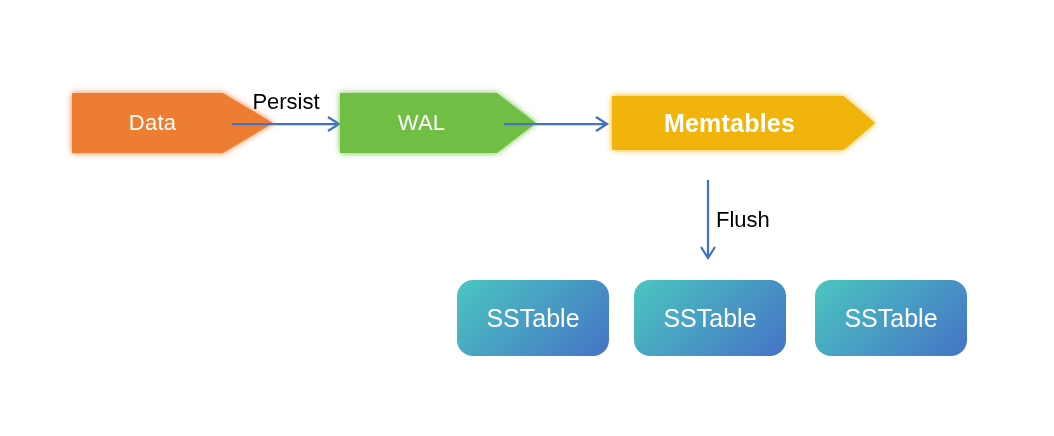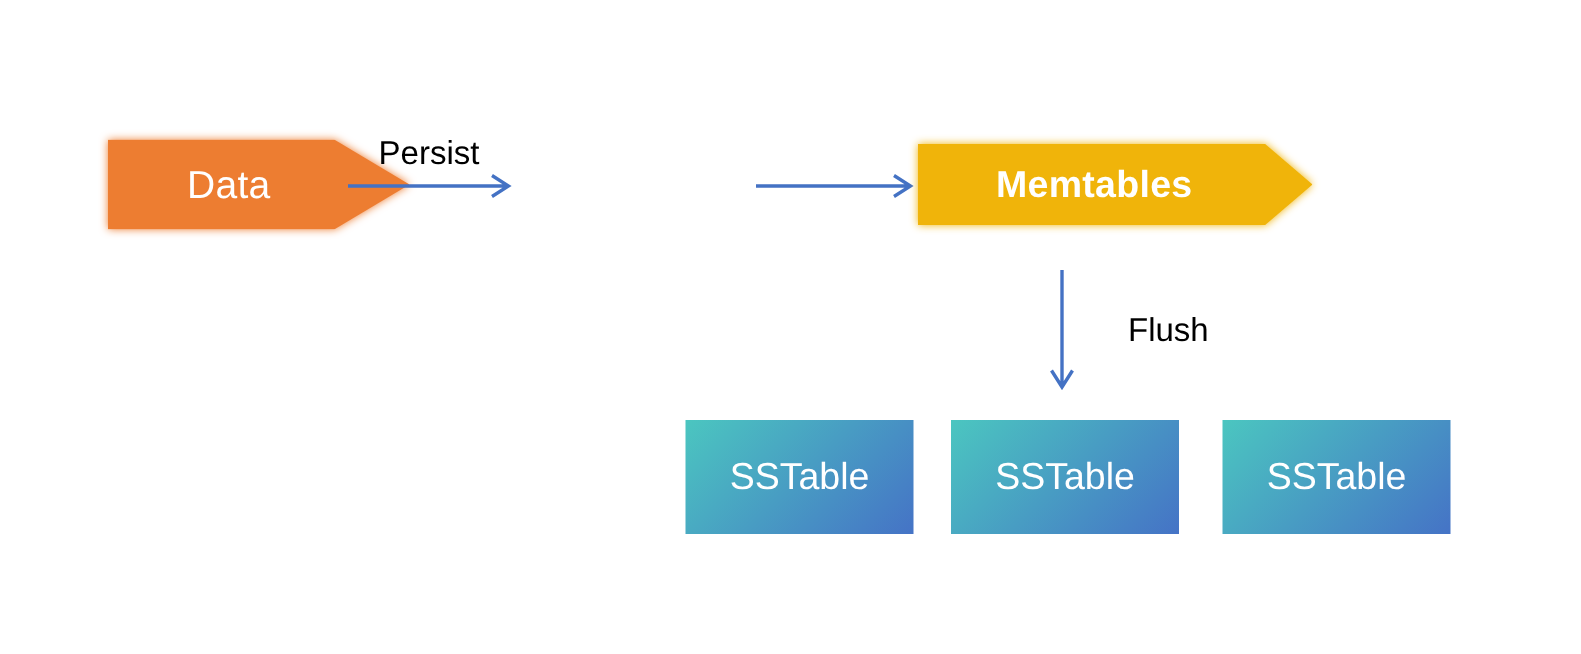--- a/index.html
+++ b/index.html
@@ -21,21 +21,21 @@
   .glow-wal       { left: 340px; top: 93px;  width: 163px; height: 60px; filter: drop-shadow(0 0 3px var(--color-wal-node)); }
   .glow-memtables { left: 612px; top: 96px;  width: 235px; height: 54px; filter: drop-shadow(0 0 3px var(--color-memtables-node)); font-weight: bold; }
 
   .pent {
     width: 100%;
     height: 100%;
     display: flex;
     align-items: center;
     justify-content: center;
     color: var(--color-node-text, #fff);
-    font-size: 26px;
+    font-size: 22px;
     letter-spacing: 0.2px;
   }
   .pent-data {
     background: var(--color-data-node);
     clip-path: polygon(0 0, 75% 0, 100% 50%, 75% 100%, 0 100%);
     padding-right: 40px;
   }
   .pent-wal {
     background: var(--color-wal-node);
     clip-path: polygon(0 0, 80% 0, 100% 50%, 80% 100%, 0 100%);
@@ -62,36 +62,37 @@
 
   
   .edge-label {
     position: absolute;
     color: var(--color-edge-label-text, #000);
     font-size: 22px;
     white-space: nowrap;
   }
   .label-persist { left: 231px; top: 89px;  width: 110px; text-align: center; }
   .label-apply   { left: 492px; top: 89px;  width: 104px; text-align: center; }
-  .label-flush   { left: 752px; top: 207px; }
+  .label-flush   { left: 716px; top: 207px; }
 
   
   .sstable {
     position: absolute;
     top: 280px;
     width: 152px;
     height: 76px;
     background: linear-gradient(135deg,
         var(--color-sstable-gradient-from, #4BC6C0),
         var(--color-sstable-gradient-to, #4573C6));
     display: flex;
     align-items: center;
     justify-content: center;
     color: var(--color-node-text, #fff);
     font-size: 25px;
+    border-radius: 16px;
   }
   .sstable-1 { left: 457px; }
   .sstable-2 { left: 634px; }
   .sstable-3 { left: 815px; }
 </style>
 </head>
 <body>
 
 <div class="canvas">
 
@@ -99,20 +100,25 @@
     <div class="pent pent-data">
       <span>Data</span>
     </div>
   </div>
 
   <svg class="arrow arrow-persist" viewBox="0 0 112 24">
     <path d="M2 12 H108 M98 5 L109 12 L98 19"></path>
   </svg>
   <div class="edge-label label-persist">Persist</div>
 
+  <div class="glow glow-wal">
+    <div class="pent pent-wal">
+      <span>WAL</span>
+    </div>
+  </div>
 
   <svg class="arrow arrow-apply" viewBox="0 0 108 24">
     <path d="M2 12 H104 M94 5 L105 12 L94 19"></path>
   </svg>
 
   <div class="glow glow-memtables">
     <div class="pent pent-memtables">
       <span>Memtables</span>
     </div>
   </div>

